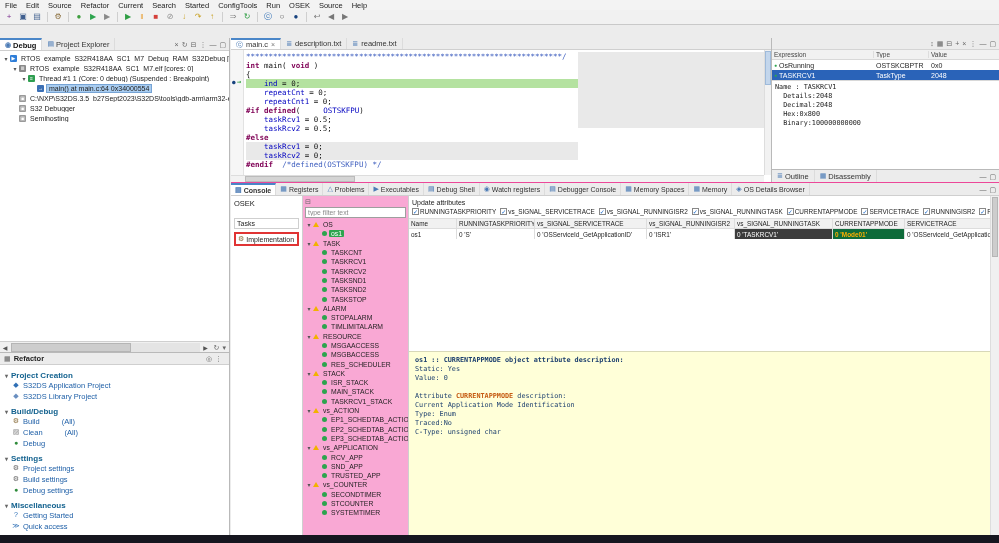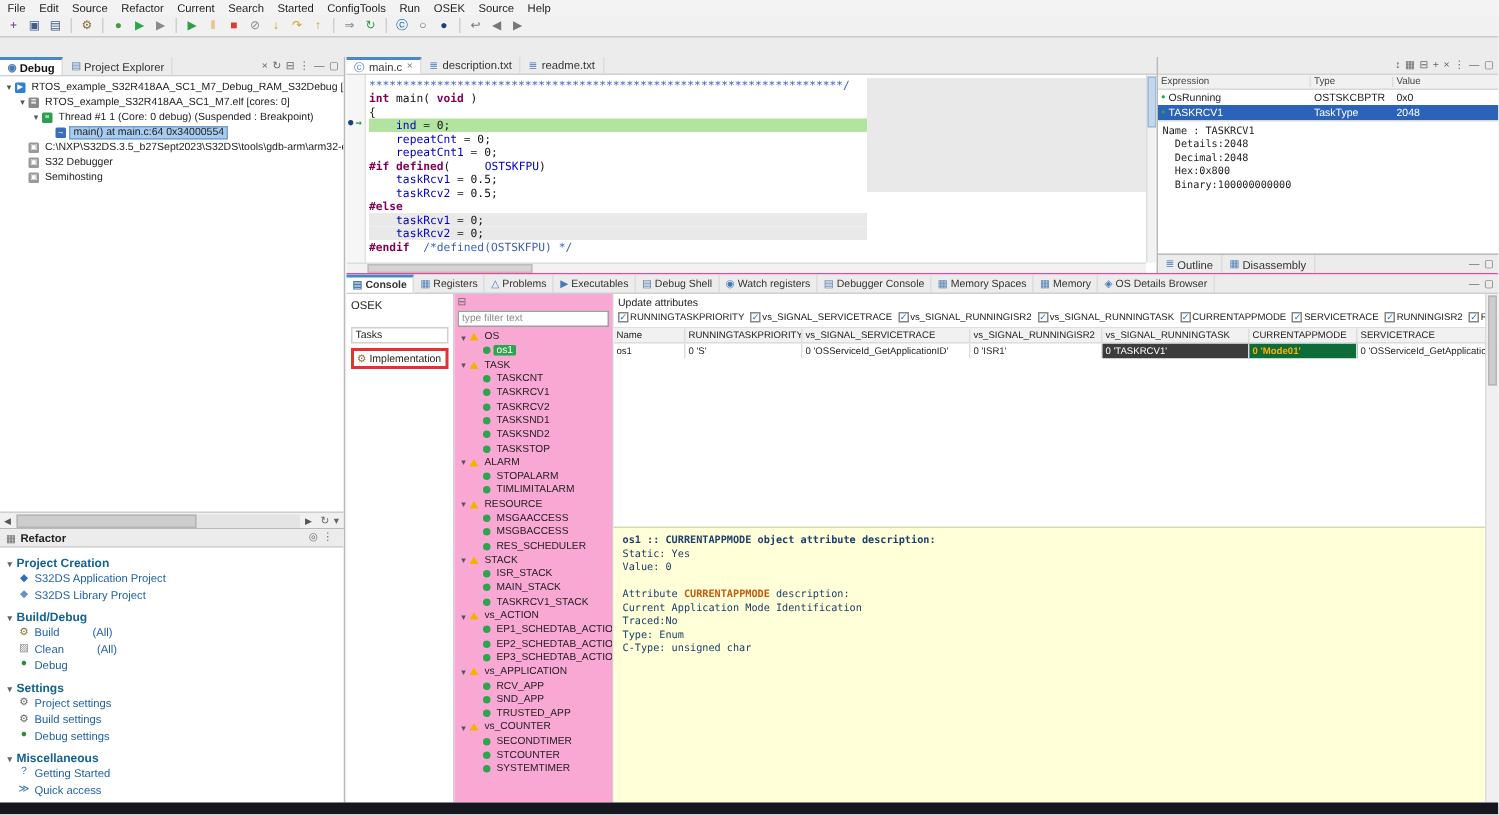--- a/index.html
+++ b/index.html
@@ -723,22 +723,22 @@
               <span class="acell" style="width: 112px;">0 'OSServiceId_GetApplicationID'</span>
             </div>
         </div>
         <div class="desc-box">
             <div class="desc-line"><span class="ds-b">os1 :: CURRENTAPPMODE object attribute description:</span></div>
             <div class="desc-line"><span class="ds-n">Static: Yes</span></div>
             <div class="desc-line"><span class="ds-n">Value: 0</span></div>
             <div class="desc-line"><span class="ds-n"></span></div>
             <div class="desc-line"><span class="ds-n">Attribute </span><span class="ds-hl">CURRENTAPPMODE</span><span class="ds-n"> description:</span></div>
             <div class="desc-line"><span class="ds-n">Current Application Mode Identification</span></div>
+            <div class="desc-line"><span class="ds-n">Type: Enum</span></div>
             <div class="desc-line"><span class="ds-n">Traced:No</span></div>
-            <div class="desc-line"><span class="ds-n">Type: Enum</span></div>
             <div class="desc-line"><span class="ds-n">C-Type: unsigned char</span></div>
           </div>
         <div class="attrs-vscroll">
             <div class="av-thumb"></div>
           </div>
       </div>
     </div>
   </div>
 
   <div class="statusbar"></div>

